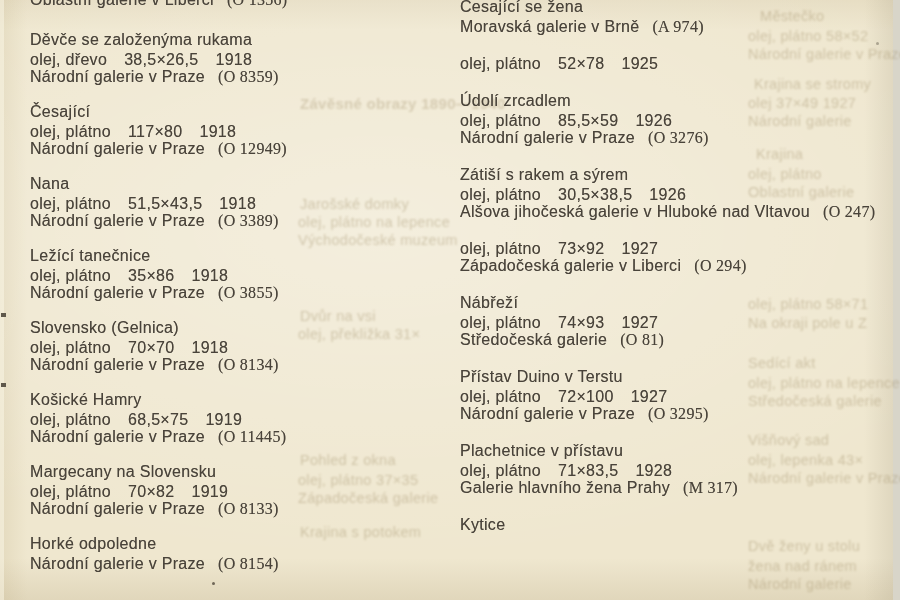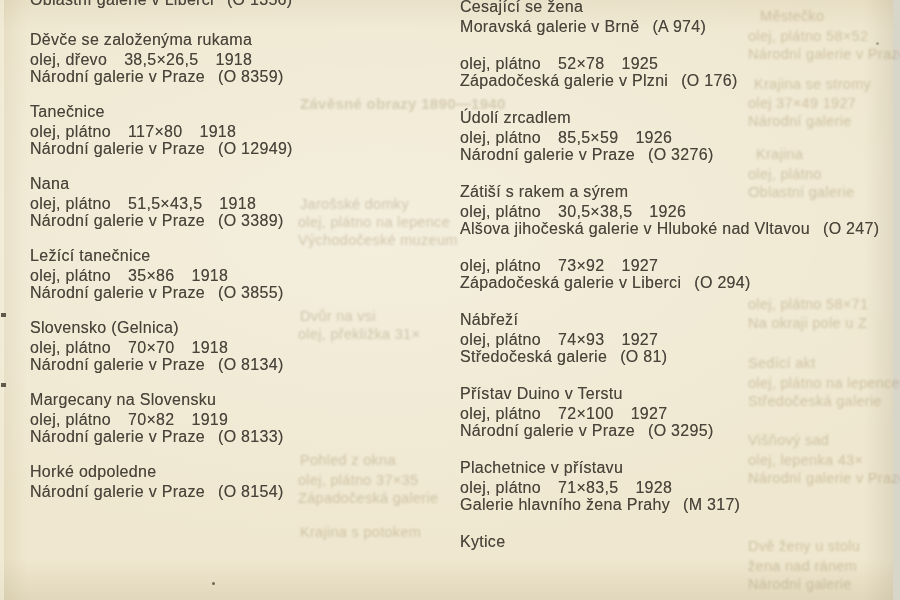--- a/index.html
+++ b/index.html
@@ -16,21 +16,21 @@
   .edge-right{position:absolute;right:0;top:0;width:7px;height:100%;background:#d8d5c9;}
   .edge-left{position:absolute;left:0;top:0;width:4px;height:100%;background:rgba(250,246,230,0.55);}
   .col{position:absolute;white-space:nowrap;font-size:16px;line-height:17px;letter-spacing:.3px;
        text-shadow:0 0 .5px rgba(73,67,58,.55);}
   .col-left{left:30px;top:0;}
   .col-right{left:460px;top:-2px;}
   .entry{margin-bottom:18px;}
   .col-right .entry{margin-bottom:20px;}
   .entry .t{margin-bottom:3px;}
   .d span + span{margin-left:17px;}
-  .g span + span{margin-left:13px;}
+  .g span + span{margin-left:13px;font-family:Liberation Serif, serif;}
   .lead{margin-top:-9px;margin-bottom:23px;}
   .fragment{margin-top:4px;}
   .ghost{position:absolute;font-size:14.5px;line-height:16px;color:#9c8a63;opacity:.40;
          filter:blur(1.3px);white-space:nowrap;letter-spacing:.3px;}
   .ghost.bold{font-weight:bold;opacity:.32;font-size:15px;}
   .speck{position:absolute;background:#6f675ا7;}
   .speck{position:absolute;background:#6f6757;border-radius:50%;}
   .mark{position:absolute;background:#5f584b;}
 </style>
 </head>
@@ -74,57 +74,61 @@
     </div>
 
   <div class="col col-left">
       <div class="g lead"><span>Oblastní galerie v Liberci</span><span>(O 1356)</span></div>
       <div class="entry">
         <div class="t">Děvče se založenýma rukama</div>
         <div class="d"><span>olej, dřevo</span><span>38,5×26,5</span><span>1918</span></div>
         <div class="g"><span>Národní galerie v Praze</span><span>(O 8359)</span></div>
       </div>
       <div class="entry">
-        <div class="t">Tanečnice</div>
+        <div class="t">Česající</div>
         <div class="d"><span>olej, plátno</span><span>117×80</span><span>1918</span></div>
         <div class="g"><span>Národní galerie v Praze</span><span>(O 12949)</span></div>
       </div>
       <div class="entry">
         <div class="t">Nana</div>
         <div class="d"><span>olej, plátno</span><span>51,5×43,5</span><span>1918</span></div>
         <div class="g"><span>Národní galerie v Praze</span><span>(O 3389)</span></div>
       </div>
       <div class="entry">
         <div class="t">Ležící tanečnice</div>
         <div class="d"><span>olej, plátno</span><span>35×86</span><span>1918</span></div>
         <div class="g"><span>Národní galerie v Praze</span><span>(O 3855)</span></div>
       </div>
       <div class="entry">
         <div class="t">Slovensko (Gelnica)</div>
         <div class="d"><span>olej, plátno</span><span>70×70</span><span>1918</span></div>
         <div class="g"><span>Národní galerie v Praze</span><span>(O 8134)</span></div>
       </div>
       <div class="entry">
+        <div class="t">Košické Hamry</div>
+        <div class="d"><span>olej, plátno</span><span>68,5×75</span><span>1919</span></div>
+        <div class="g"><span>Národní galerie v Praze</span><span>(O 11445)</span></div>
+      </div>
+      <div class="entry">
         <div class="t">Margecany na Slovensku</div>
         <div class="d"><span>olej, plátno</span><span>70×82</span><span>1919</span></div>
         <div class="g"><span>Národní galerie v Praze</span><span>(O 8133)</span></div>
       </div>
       <div class="entry">
         <div class="t">Horké odpoledne</div>
         <div class="g"><span>Národní galerie v Praze</span><span>(O 8154)</span></div>
       </div>
     </div>
   <div class="col col-right">
       <div class="entry">
         <div class="t">Česající se žena</div>
         <div class="g"><span>Moravská galerie v Brně</span><span>(A 974)</span></div>
       </div>
       <div class="entry">
         <div class="d"><span>olej, plátno</span><span>52×78</span><span>1925</span></div>
-        <div class="g"><span>Západočeská galerie v Plzni</span><span>(O 176)</span></div>
       </div>
       <div class="entry">
         <div class="t">Údolí zrcadlem</div>
         <div class="d"><span>olej, plátno</span><span>85,5×59</span><span>1926</span></div>
         <div class="g"><span>Národní galerie v Praze</span><span>(O 3276)</span></div>
       </div>
       <div class="entry">
         <div class="t">Zátiší s rakem a sýrem</div>
         <div class="d"><span>olej, plátno</span><span>30,5×38,5</span><span>1926</span></div>
         <div class="g"><span>Alšova jihočeská galerie v Hluboké nad Vltavou</span><span>(O 247)</span></div>

